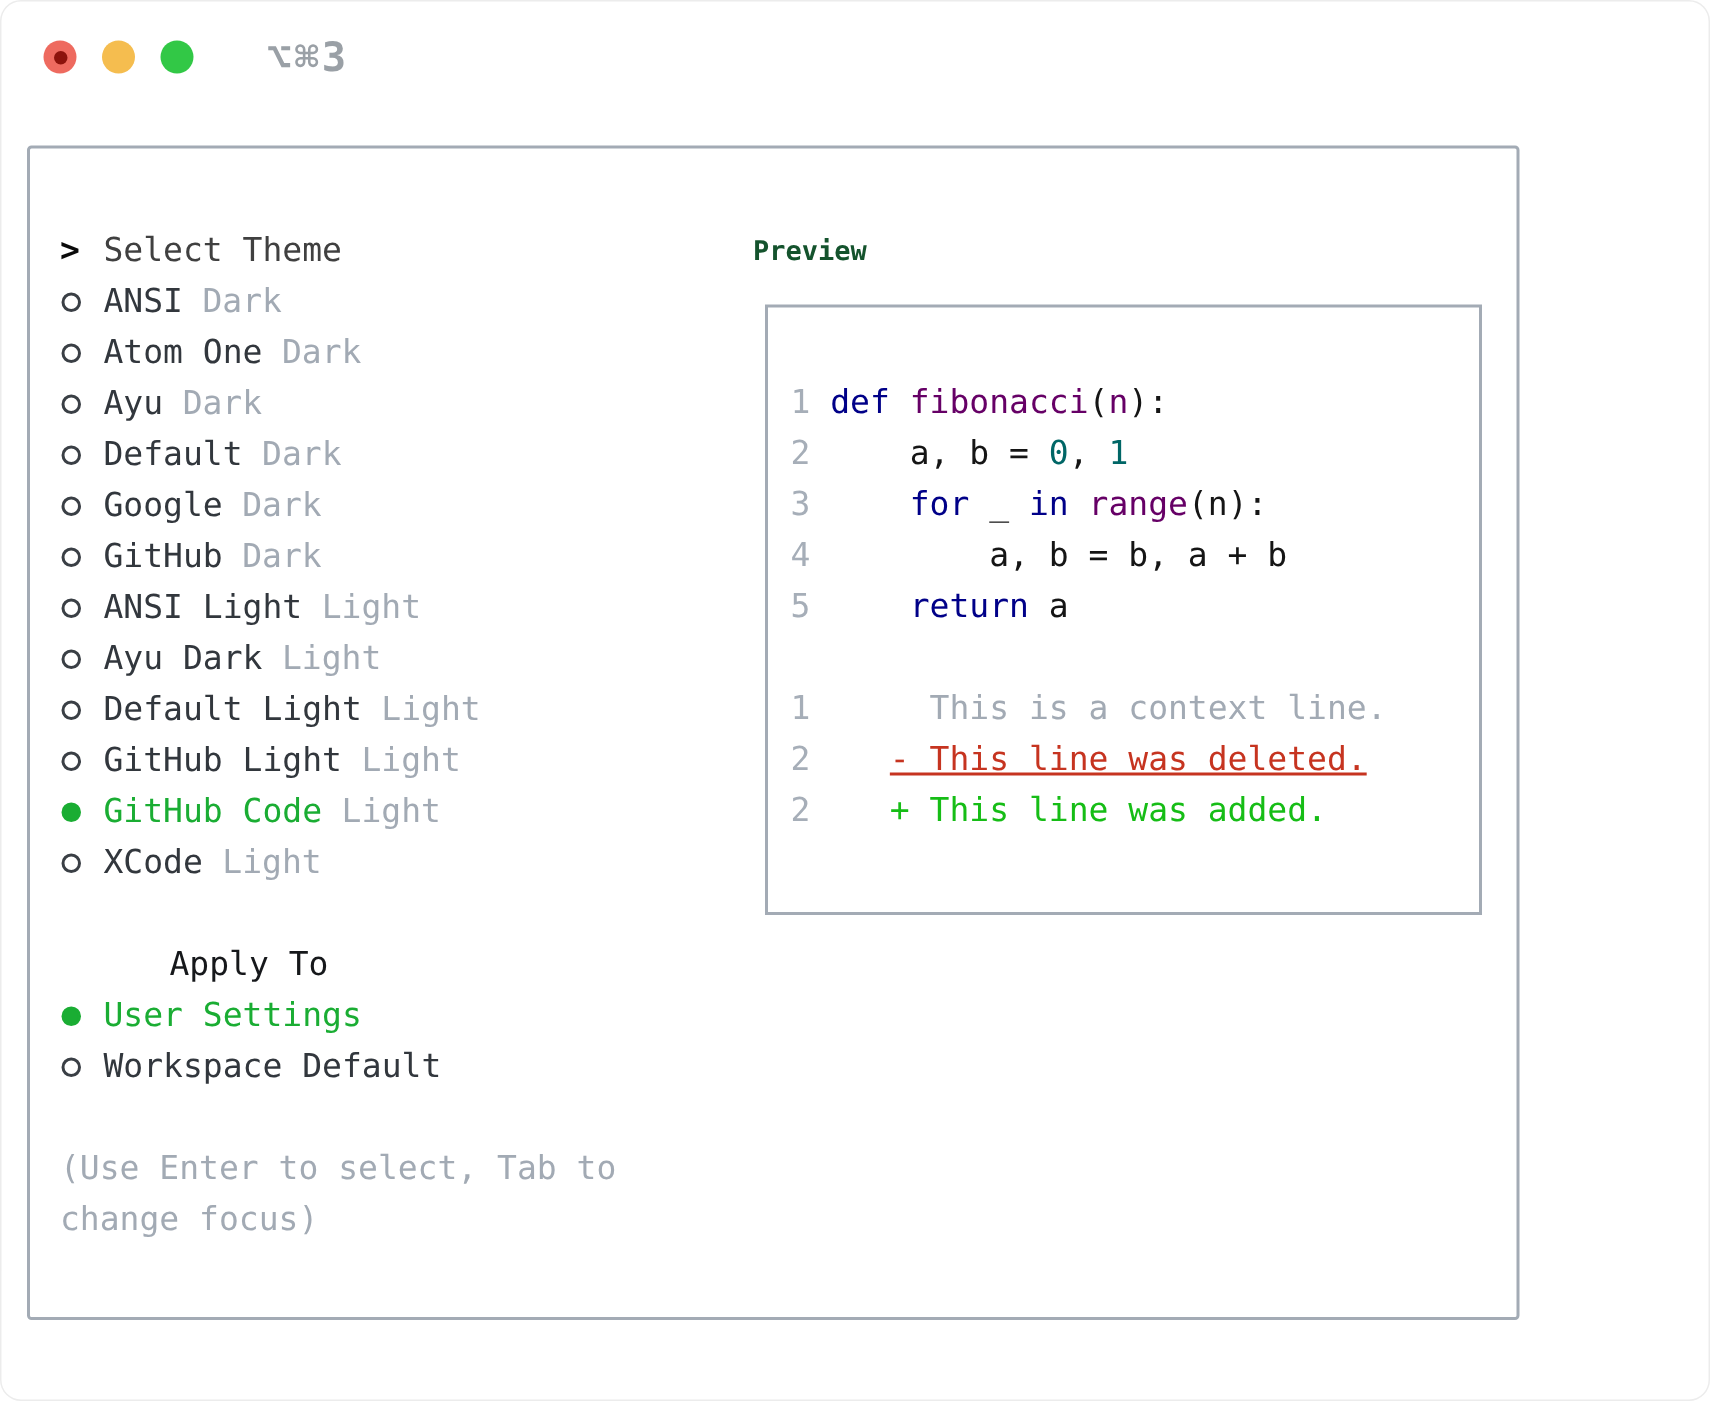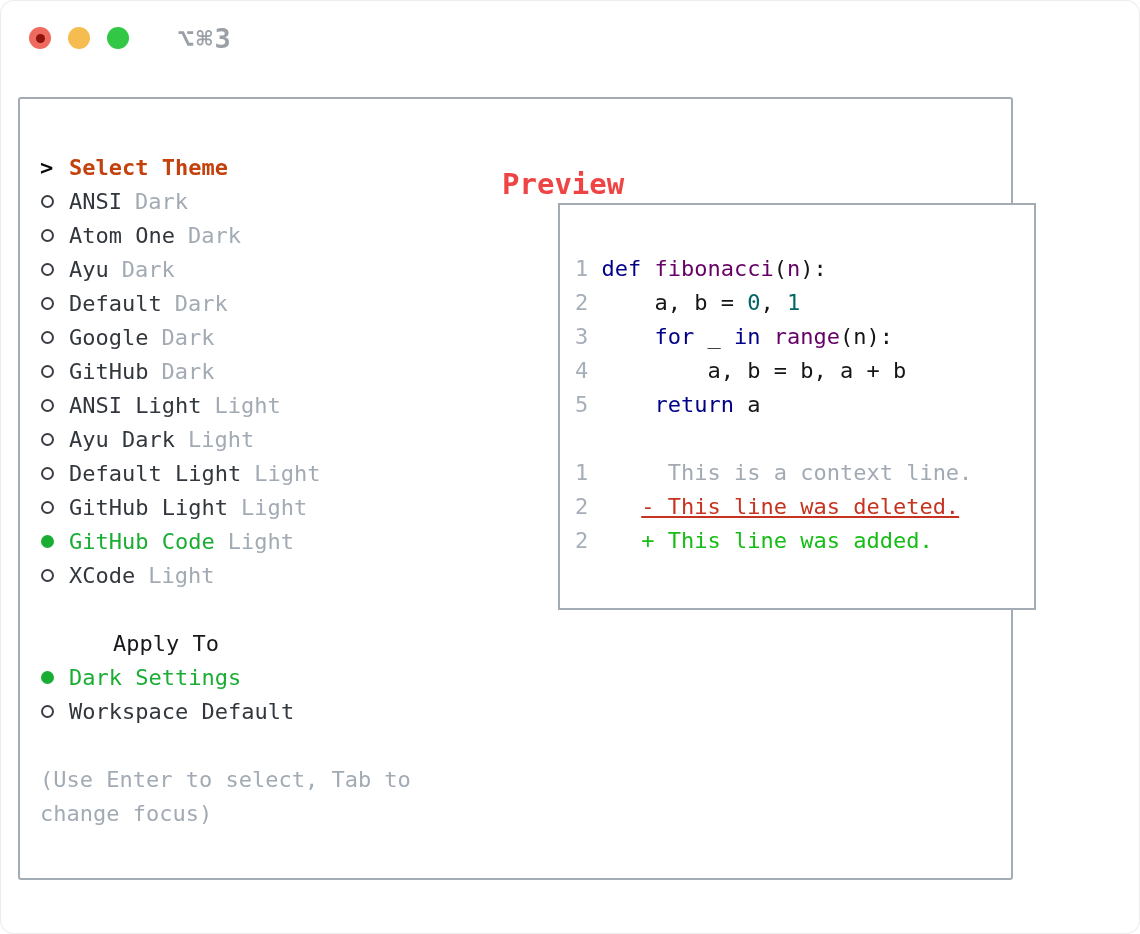--- a/index.html
+++ b/index.html
@@ -26,36 +26,36 @@
   .shortcut { margin-left: 32px; font-size: 27px; font-weight: bold;
     color: var(--shortcut, #9aa0a6); letter-spacing: 2px; }
   
   .panel { position: absolute; left: 18px; top: 97px; width: 995px; height: 783px;
     border: 2px solid var(--border, #a3abb5); border-radius: 3px; background: #fff; }
   .left-col { position: absolute; left: 20px; top: 51px; width: 450px;
     font-size: 22px; }
   .row { height: 34px; display: flex; align-items: center; white-space: pre; }
   .marker { width: 29px; flex: none; display: flex; align-items: center; }
   .prompt { font-weight: bold; color: #0a0a0a; }
-  .header-label { font-weight: bold; color: #c2410c; }
+  .header-label { font-weight: normal; color: #404040; }
   .subheader { color: #16181b; margin-left: 44px; }
   .circle { width: 13px; height: 13px; border-radius: 50%;
     border: 2px solid #3a3f45; margin-left: 1px; }
   .theme-row .tname, .apply-row .aname { color: var(--item-text, #32373d); }
   .theme-row .tvariant { color: var(--muted, #a2aab4); margin-left: 13px; }
   .row.selected .tname, .row.selected .aname { color: var(--selection-green, #1aad33); }
   .row.selected .circle { border-color: var(--selection-green, #1aad33);
     background: var(--selection-green, #1aad33); }
   .spacer { height: 34px; }
   .help .row { color: var(--muted, #a2aab4); }
   
-  .preview-label { position: absolute; left: 482px; top: 68px; height: 34px;
-    display: flex; align-items: center; font-size: 29px; font-weight: bold; color: #ef4444; }
+  .preview-label { position: absolute; left: 482px; top: 51px; height: 34px;
+    display: flex; align-items: center; font-size: 18px; font-weight: bold; color: #14532d; }
   .preview-box { position: absolute; left: 490px; top: 104px; width: 478px; height: 407px;
-    border: 2px solid var(--border, #a3abb5); background: #fff; overflow: hidden; margin-left: 48px; }
+    border: 2px solid var(--border, #a3abb5); background: #fff; overflow: hidden; }
   #code { margin: 0; padding: 47px 0 0 15px; font-family: "DejaVu Sans Mono", monospace;
     font-size: 22px; line-height: 34px; }
   #code .line { white-space: pre; height: 34px; }
   .lnum { color: var(--line-number, #a6aeb8); }
   .tok-kw  { color: var(--keyword, #000088); }
   .tok-fn  { color: var(--function-name, #660066); }
   .tok-lit { color: var(--literal, #006666); }
   .tok-plain { color: var(--code-text, #151515); }
   .diff-context { color: var(--context, #a2aab4); text-align: right; }
   .diff-deleted { color: var(--deleted, #c63420); text-decoration: underline; }
@@ -137,21 +137,21 @@
       <div class="spacer"></div>
 
       <div class="row">
         <span class="marker"></span>
         <span class="subheader">Apply To</span>
       </div>
 
       <div id="apply-list">
           <div class="row apply-row selected">
     <span class="marker"><span class="circle"></span></span>
-    <span class="aname">Dark Settings</span>
+    <span class="aname">User Settings</span>
   </div>
           <div class="row apply-row">
     <span class="marker"><span class="circle"></span></span>
     <span class="aname">Workspace Default</span>
   </div>
         </div>
 
       <div class="spacer"></div>
 
       <div class="help">

